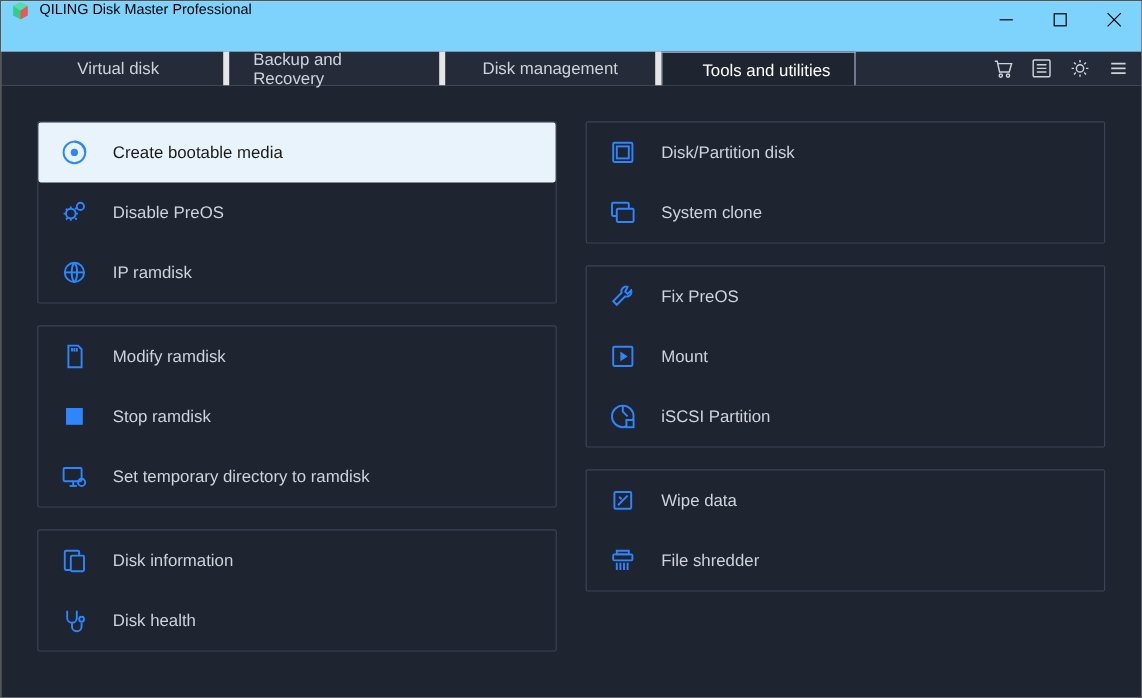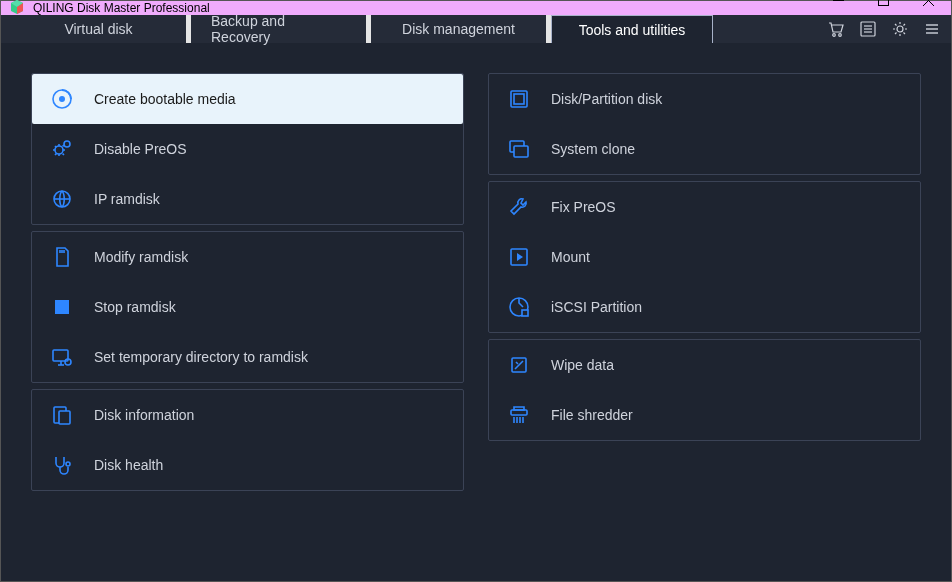--- a/index.html
+++ b/index.html
@@ -1,41 +1,41 @@
 <!DOCTYPE html>
 <html><head>
 <meta charset="utf-8">
 <style>
   * { margin: 0; padding: 0; box-sizing: border-box; font-family: "Segoe UI", Tahoma, sans-serif; }
   body { background: #fff; width: 952px; height: 582px; overflow: hidden; }
   .window { width: 952px; height: 582px; border: 1px solid #555; display: flex; flex-direction: column; }
 
   
-  .titlebar { height: 14px; background: #f0abfc; display: flex; align-items: flex-end; padding-left: 8px; }
+  .titlebar { height: 42px; background: #7dd3fc; display: flex; align-items: flex-start; padding-left: 8px; }
   .titlebar .logo { width: 16px; height: 16px; margin-right: 8px; }
   .titlebar .title { font-size: 12px; color: #000; flex: 0 0 auto; }
   .titlebar .spacer { flex: 1; }
   .winbtn { width: 45px; height: 30px; display: flex; align-items: center; justify-content: center; color: #000; font-size: 14px; }
   .winbtn svg { stroke: #000; }
 
   
   .tabbar { height: 28px; background: #252b38; display: flex; align-items: stretch; position: relative; }
   .tab { color: #cfd3dc; font-size: 14px; display: flex; align-items: center; justify-content: center; padding: 0 20px; border-right: 5px solid #e5e5e5; position: relative; }
   .tab:first-child { margin-left: 10px; }
   .tab.vd { width: 180px; }
   .tab.br { width: 180px; }
   .tab.dm { width: 180px; }
-  .tab.tu { width: 162px; }
+  .tab.tu { width: 162px; justify-content: flex-end; }
   .tab.active { background: #1e2430; border: 1px solid #a8b2c9; border-bottom: none; color: #fff; }
   .tabbar .iconrow { margin-left: auto; display: flex; align-items: center; padding-right: 10px; gap: 14px; }
   .tabbar .iconrow .ticon { width: 18px; height: 18px; color: #cfd3dc; display: flex; align-items:center; justify-content:center; }
 
   
   .content { flex: 1; background: #1e2430; display: flex; padding: 30px 30px; gap: 24px; }
-  .col { flex: 1; display: flex; flex-direction: column; gap: 6px; }
+  .col { flex: 1; display: flex; flex-direction: column; gap: 18px; }
   .box { border: 1px solid #3b4356; border-radius: 2px; }
   .item { height: 50px; display: flex; align-items: center; padding-left: 18px; gap: 20px; color: #cfd3dc; font-size: 14px; }
   .item.selected { background: #e8f3fb; color: #1a1a1a; border-radius: 2px; }
   .item .iicon { width: 24px; height: 24px; display:flex; align-items:center; justify-content:center; color:#2e86ff; }
   .item.selected .iicon { color:#2e86ff; }
   .item span.label { white-space: nowrap; }
 
   svg { overflow: visible; }
 </style>
 </head>

